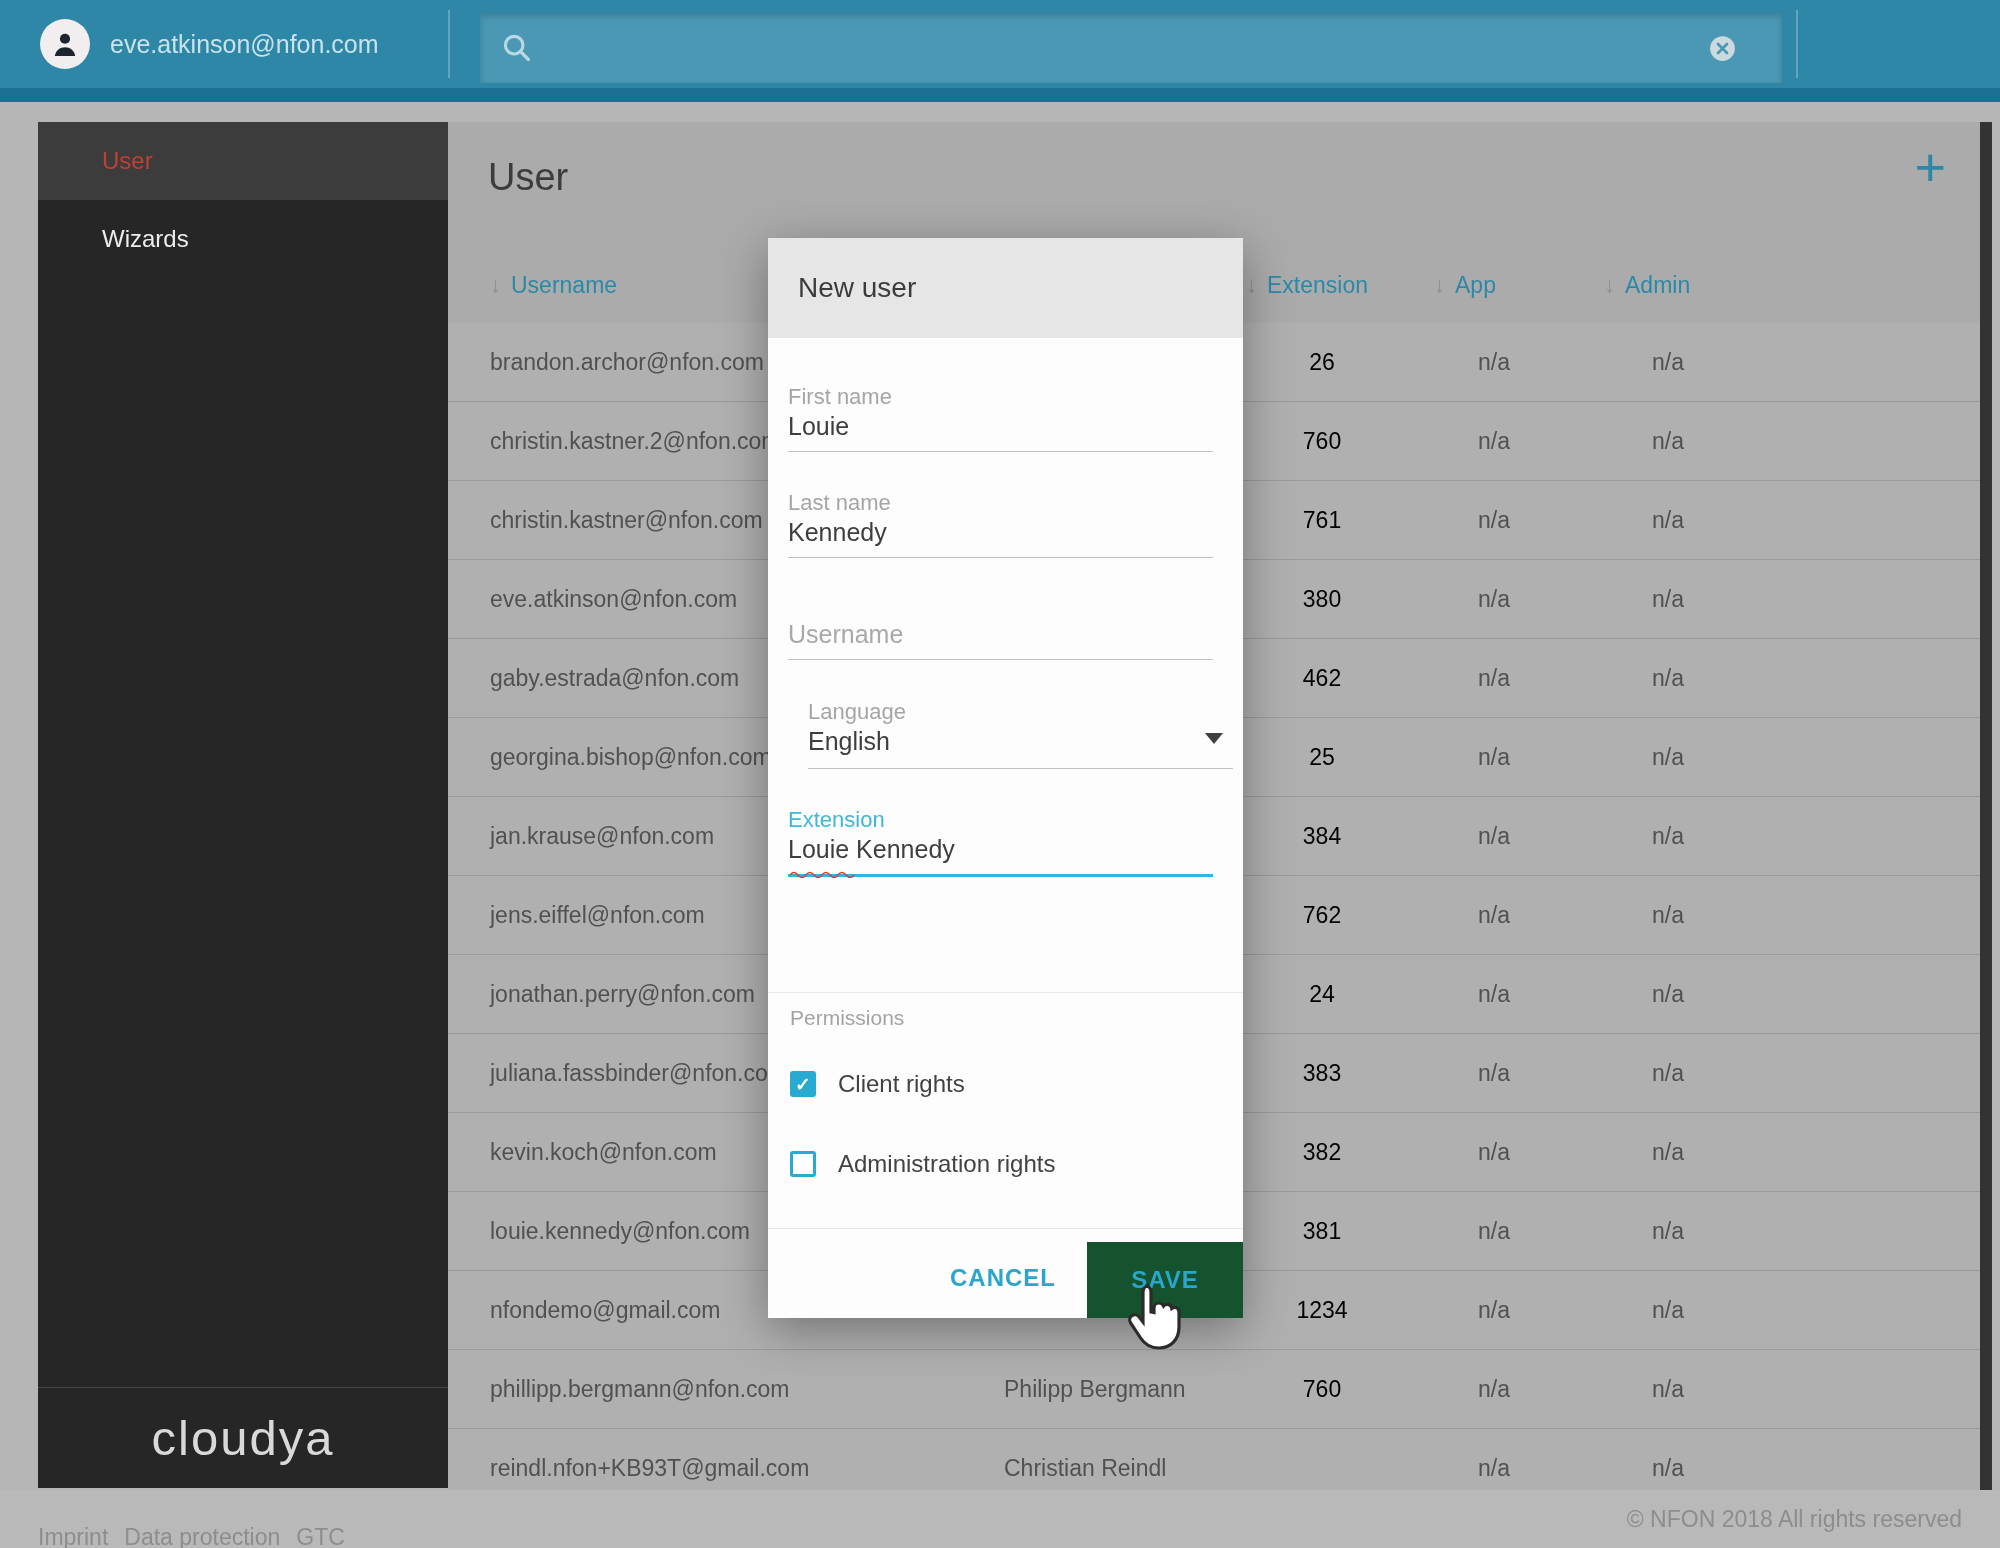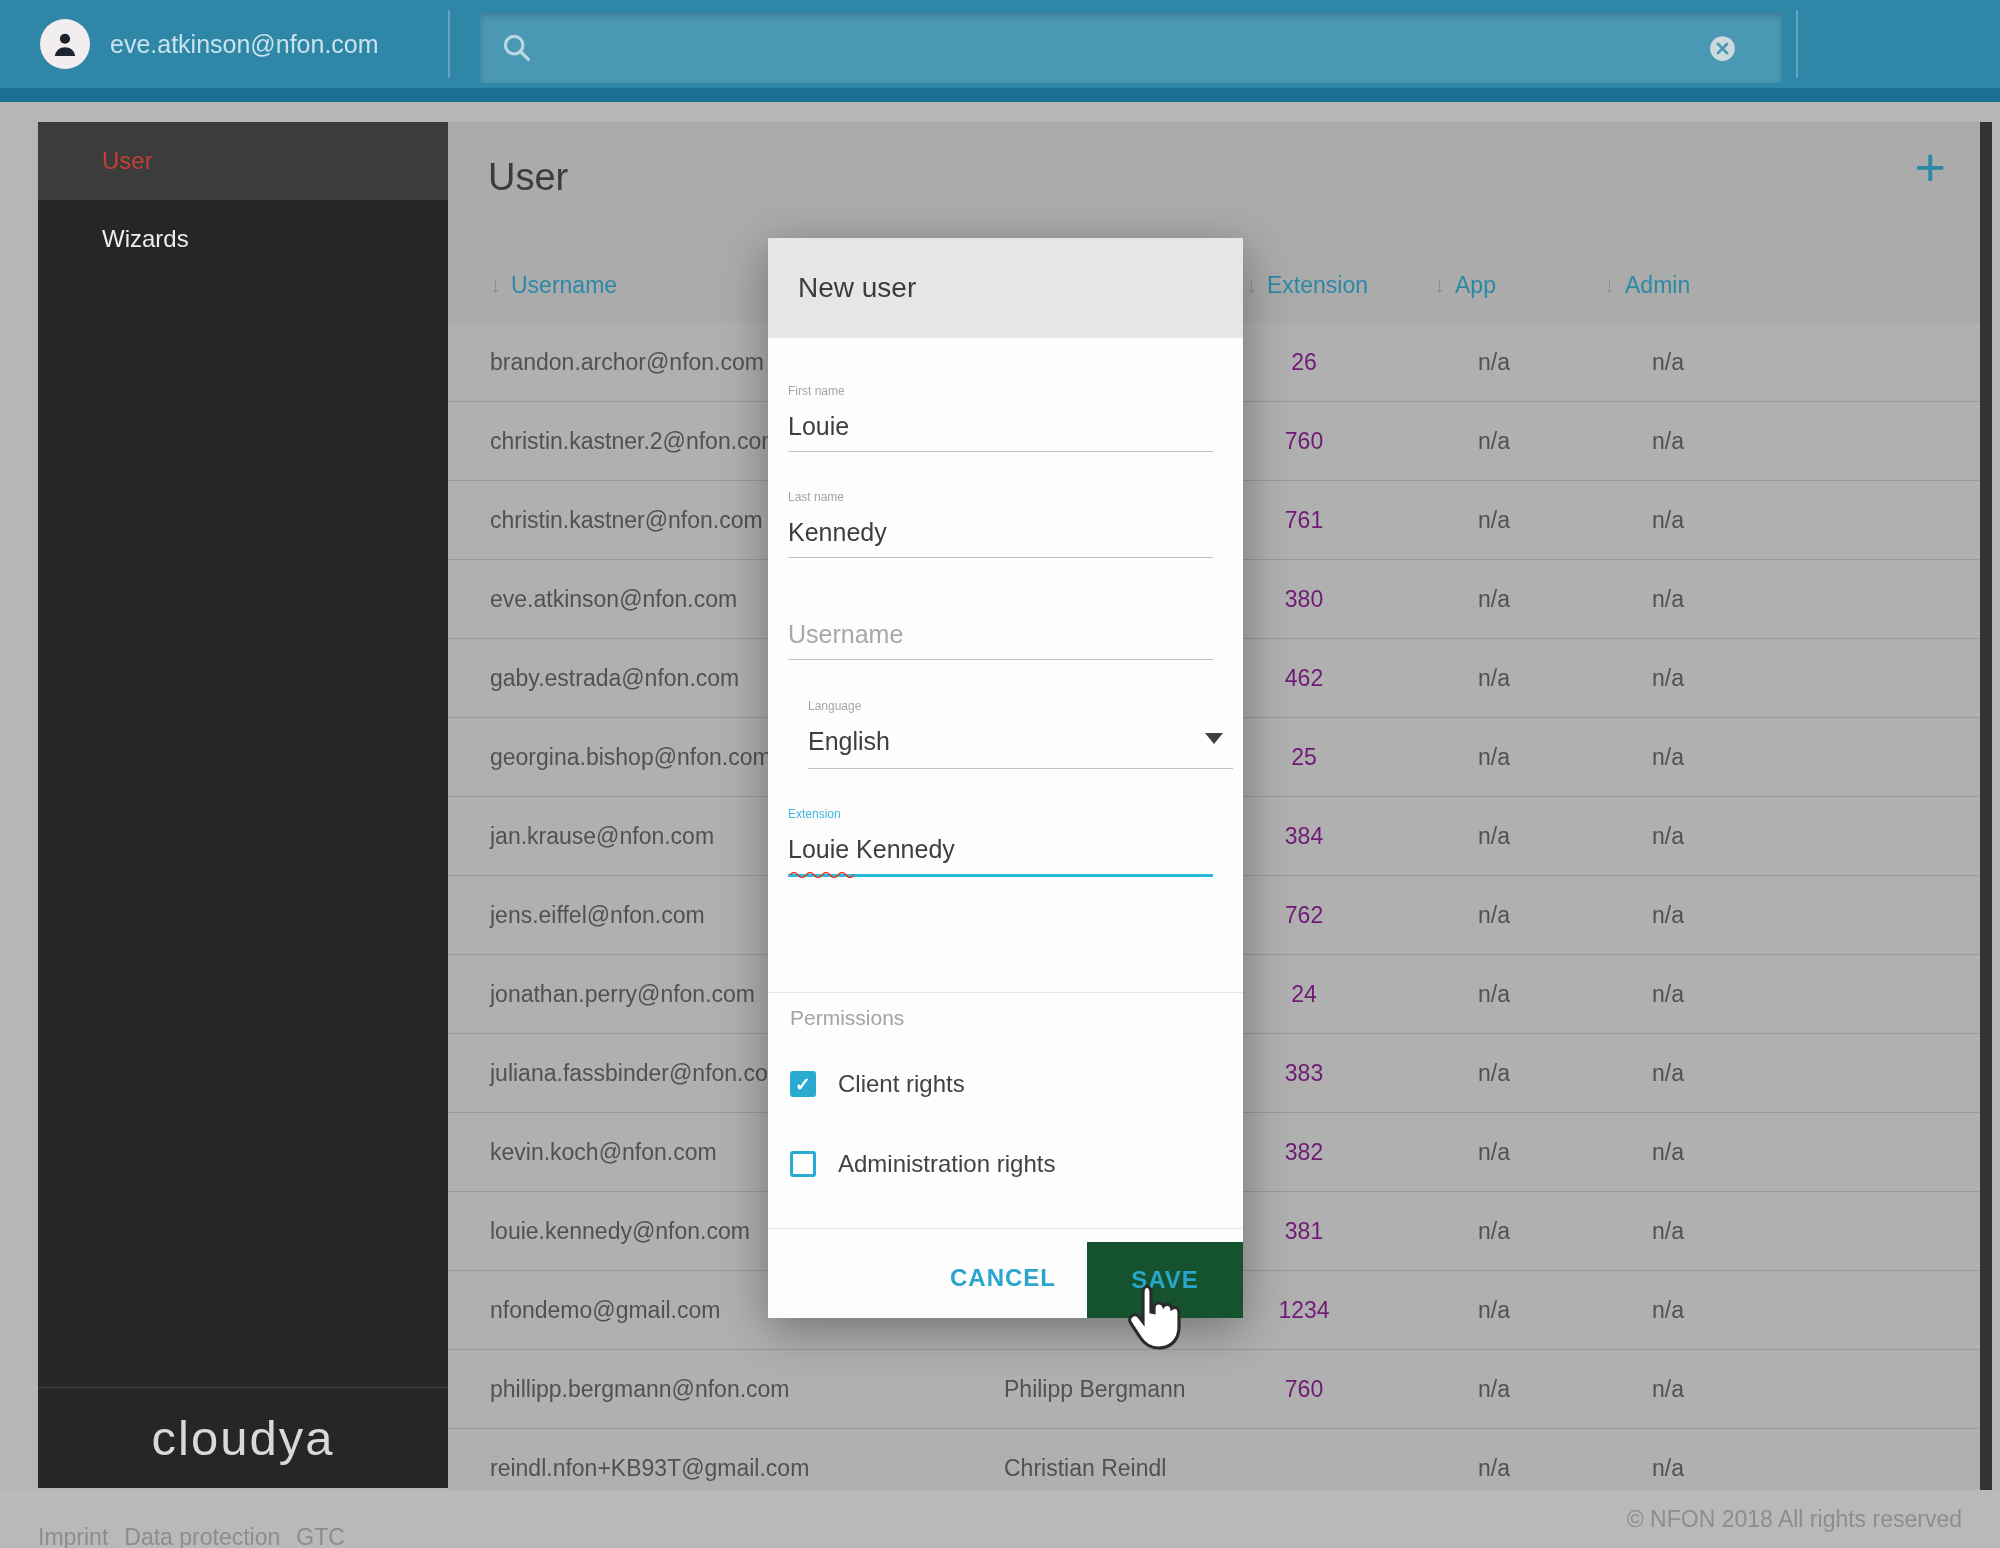--- a/index.html
+++ b/index.html
@@ -32,30 +32,30 @@
   .add-btn{position:absolute;top:18px;right:34px;font-size:54px;font-weight:300;color:#2d87a6;cursor:pointer;line-height:1;}
   .thead{position:absolute;top:144px;left:0;width:100%;height:38px;font-size:23px;color:#2b89a8;}
   .th{position:absolute;top:0;display:flex;align-items:center;gap:10px;cursor:pointer;height:38px;}
   .arr{color:#8f8f8f;font-size:22px;}
   .th-user{left:42px;} .th-ext{left:798px;} .th-app{left:986px;} .th-admin{left:1156px;}
   .rows{position:absolute;top:201px;left:0;width:100%;}
   .row{position:relative;height:78px;background:#b0b0b0;border-bottom:1px solid #9a9a9a;cursor:pointer;}
   .c{position:absolute;top:0;height:100%;display:flex;align-items:center;font-size:23px;color:#515151;white-space:nowrap;}
   .cu{left:42px;width:520px;}
   .cn{left:556px;width:235px;}
-  .ce{left:776px;width:160px;justify-content:center;color:#701a75;}
+  .ce{left:794px;width:160px;justify-content:center;color:#000000;}
   .ca{left:976px;width:140px;justify-content:center;}
   .cad{left:1150px;width:140px;justify-content:center;}
   .scrollbar{position:absolute;left:1980px;top:122px;width:12px;height:1368px;background:#333;cursor:pointer;}
 
   
   .modal{position:absolute;left:768px;top:238px;width:475px;height:1080px;background:#fdfdfd;box-shadow:0 12px 45px rgba(0,0,0,0.35);z-index:10;}
   .m-head{position:absolute;top:0;left:0;width:100%;height:100px;background:#e6e6e6;display:flex;align-items:center;padding-left:30px;box-sizing:border-box;font-size:28px;color:#3c3c3c;}
   .field{position:absolute;left:20px;width:425px;}
-  .f-label{font-size:12px;color:#a5a5a5;height:20px;}
+  .f-label{font-size:22px;color:#a5a5a5;height:20px;}
   .f-input{width:100%;border:none;border-bottom:1px solid #c2c2c2;outline:none;background:transparent;font-size:25px;color:#3e3e3e;padding:8px 0 10px;font-family:inherit;box-sizing:border-box;}
   .f1{top:146px;} .f2{top:252px;} .f3{top:372px;} .f4{top:461px;margin-left:20px;} .f5{top:569px;}
   .f3 .f-input{padding-top:10px;}
   .f3 input::placeholder{color:#a8a8a8;opacity:1;}
   .f5 .f-label{color:#3fb6da;}
   .f5 .f-input{border-bottom:3px solid #29bade;}
   .lang-value{border-bottom:1px solid #c2c2c2;font-size:25px;color:#3e3e3e;padding:8px 0 12px;position:relative;cursor:pointer;}
   .caret{position:absolute;right:10px;top:14px;width:0;height:0;border-left:9px solid transparent;border-right:9px solid transparent;border-top:11px solid #3f3f3f;}
   .squiggle{position:absolute;left:2px;top:64px;}
   .m-div{position:absolute;left:0;width:100%;height:1px;background:#e8e8e8;}

